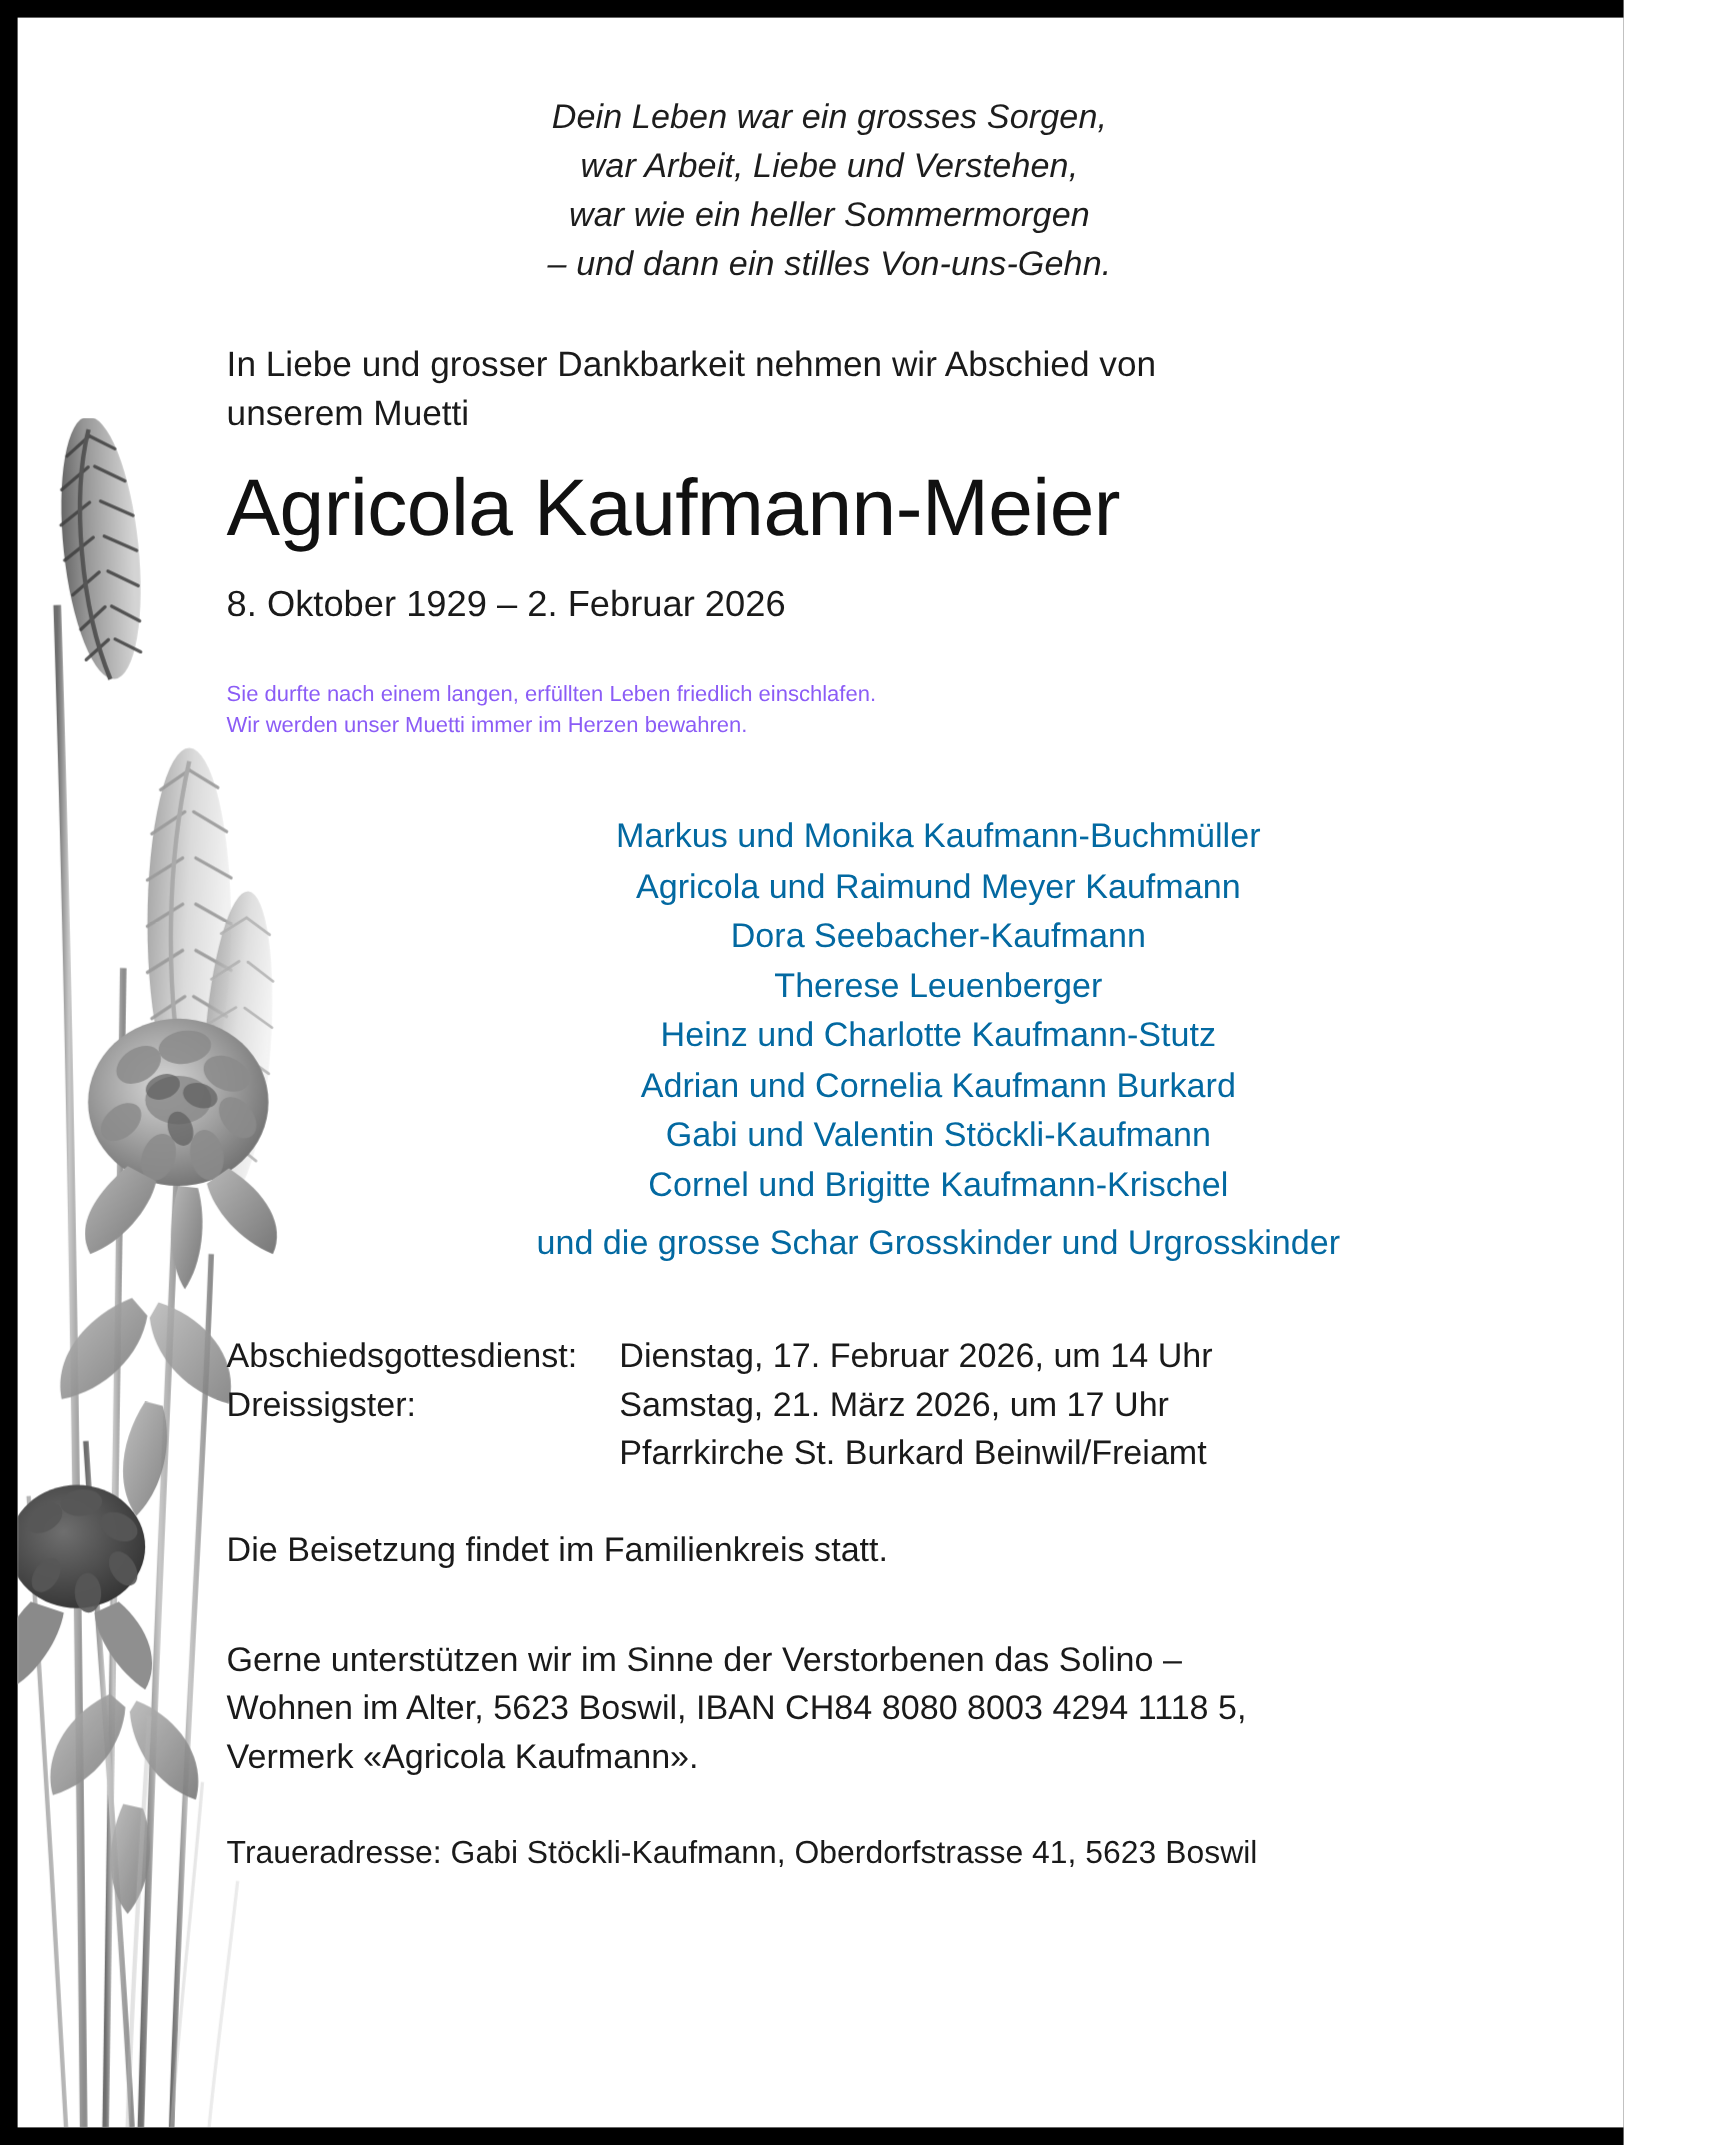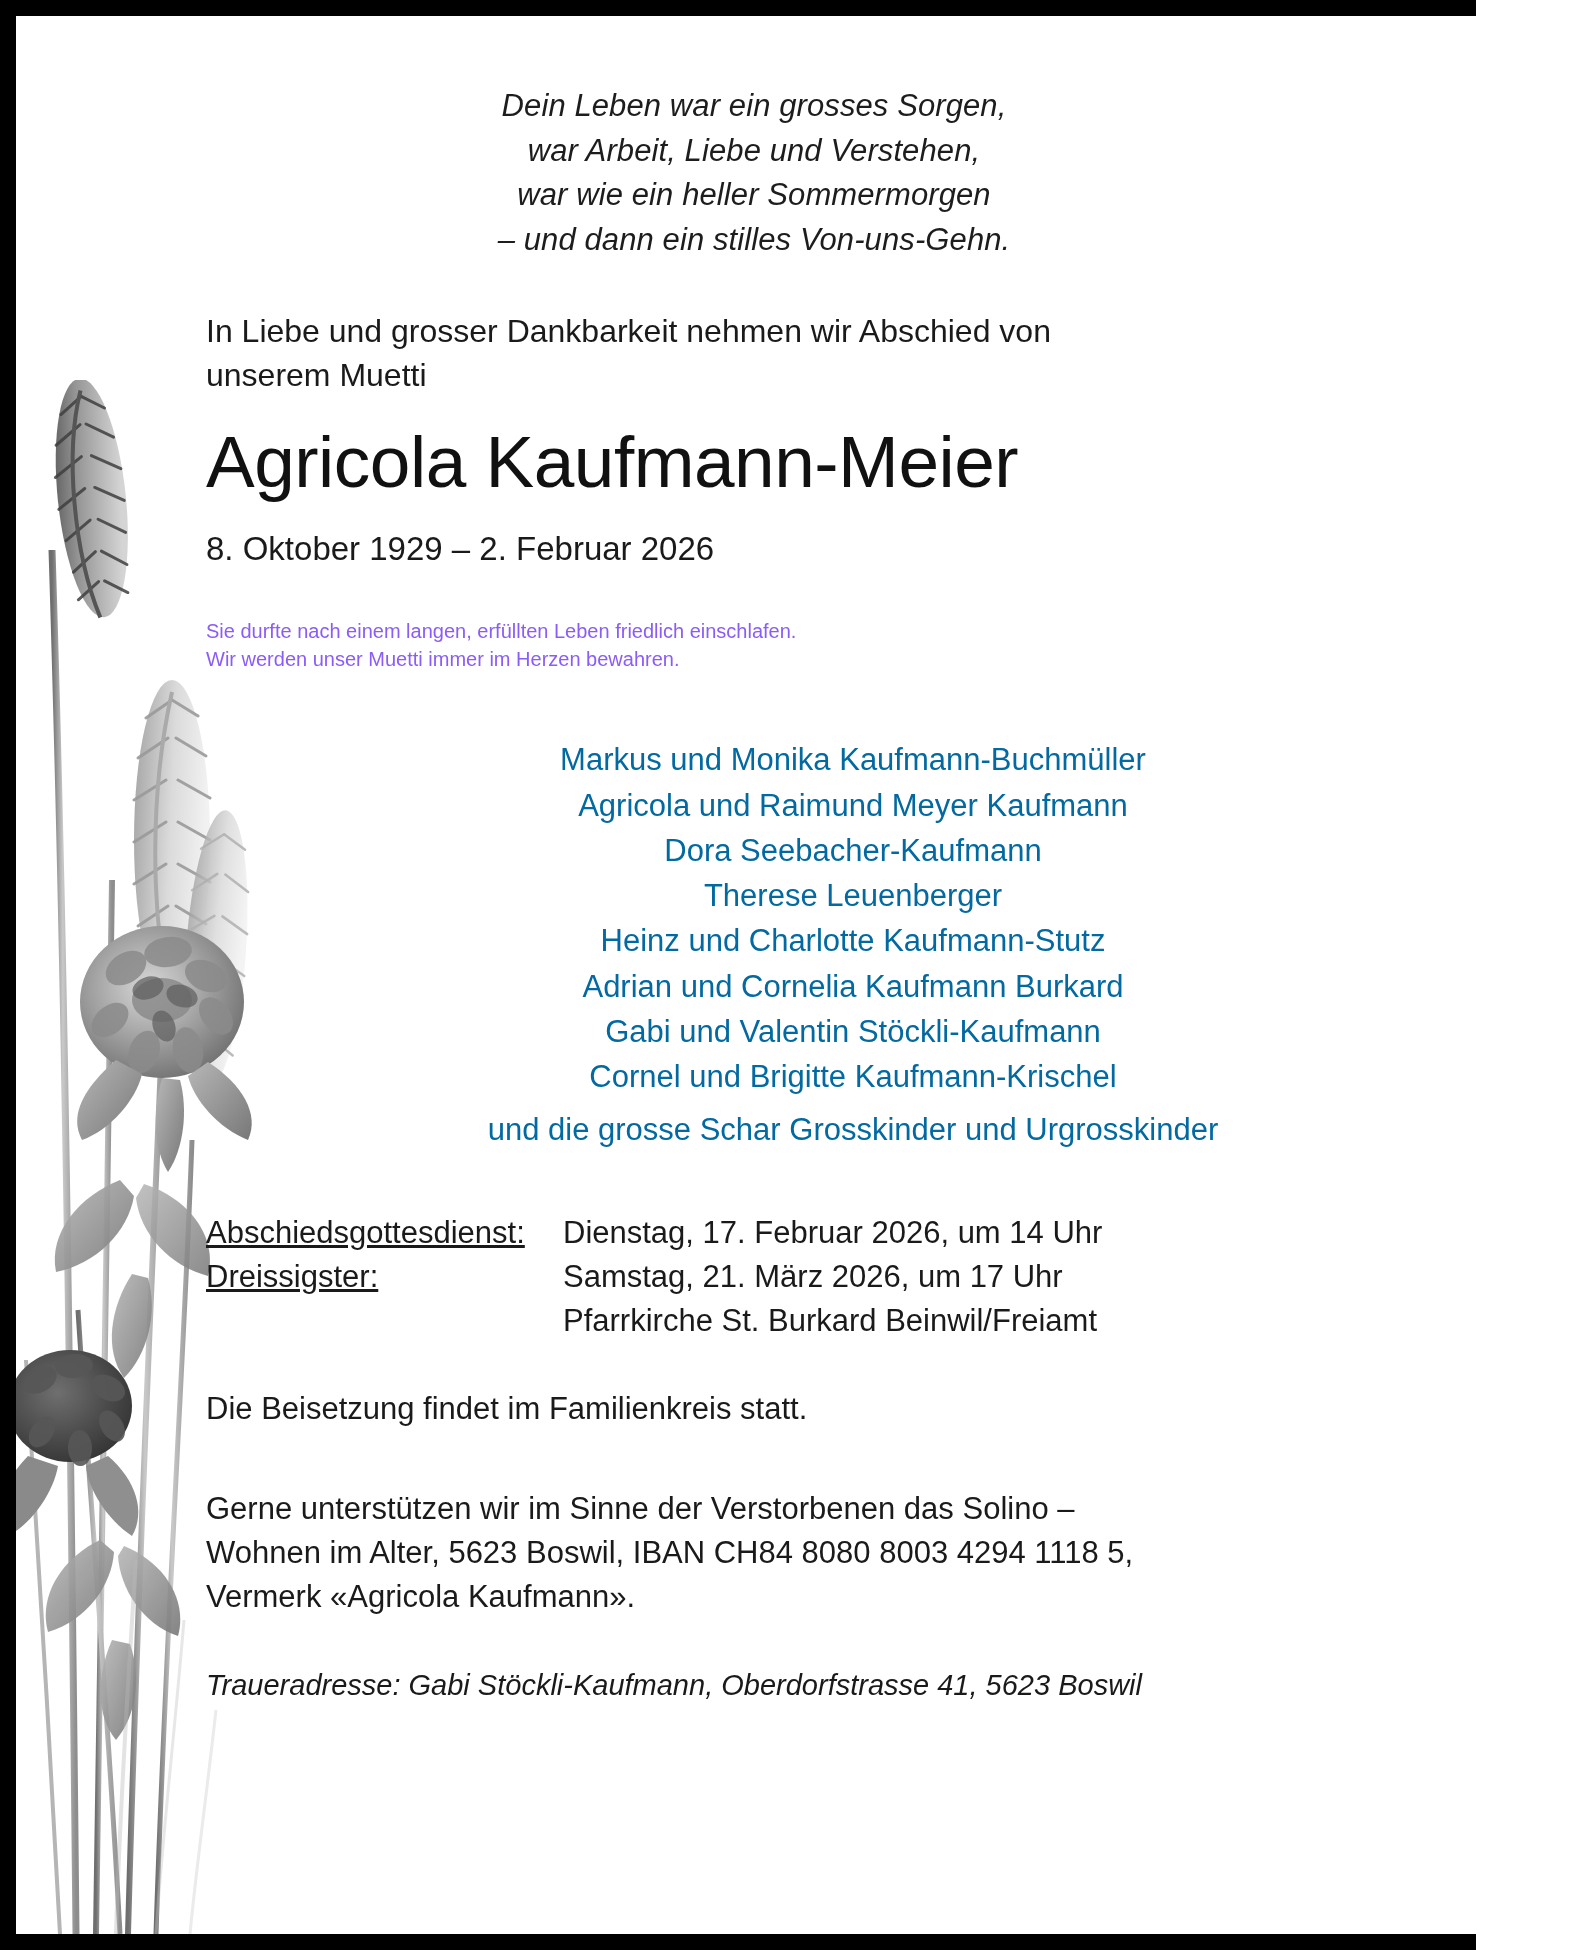--- a/index.html
+++ b/index.html
@@ -131,21 +131,20 @@
     line-height: 1.42;
     color: #1a1a1a;
   }
   .svc-row {
     display: flex;
     align-items: baseline;
   }
   .svc-label {
     flex: 0 0 357px;
     max-width: 357px;
-    text-decoration: underline;
   }
   .svc-value { flex: 1 1 auto; }
 
   .burial {
     margin: 0;
     padding-top: 44px;
     font-size: 31px;
     line-height: 1.42;
   }
 
@@ -156,21 +155,20 @@
     line-height: 1.42;
   }
   .donation .line { display: block; }
 
   .mourning-address {
     margin: 0;
     padding-top: 46px;
     padding-bottom: 40px;
     font-size: 29px;
     line-height: 1.4;
-    font-style: italic;
   }
 </style>
 </head>
 <body>
 
 <div class="page">
 
   <div class="frame-outer">
     <div class="frame-inner"></div>
   </div>

